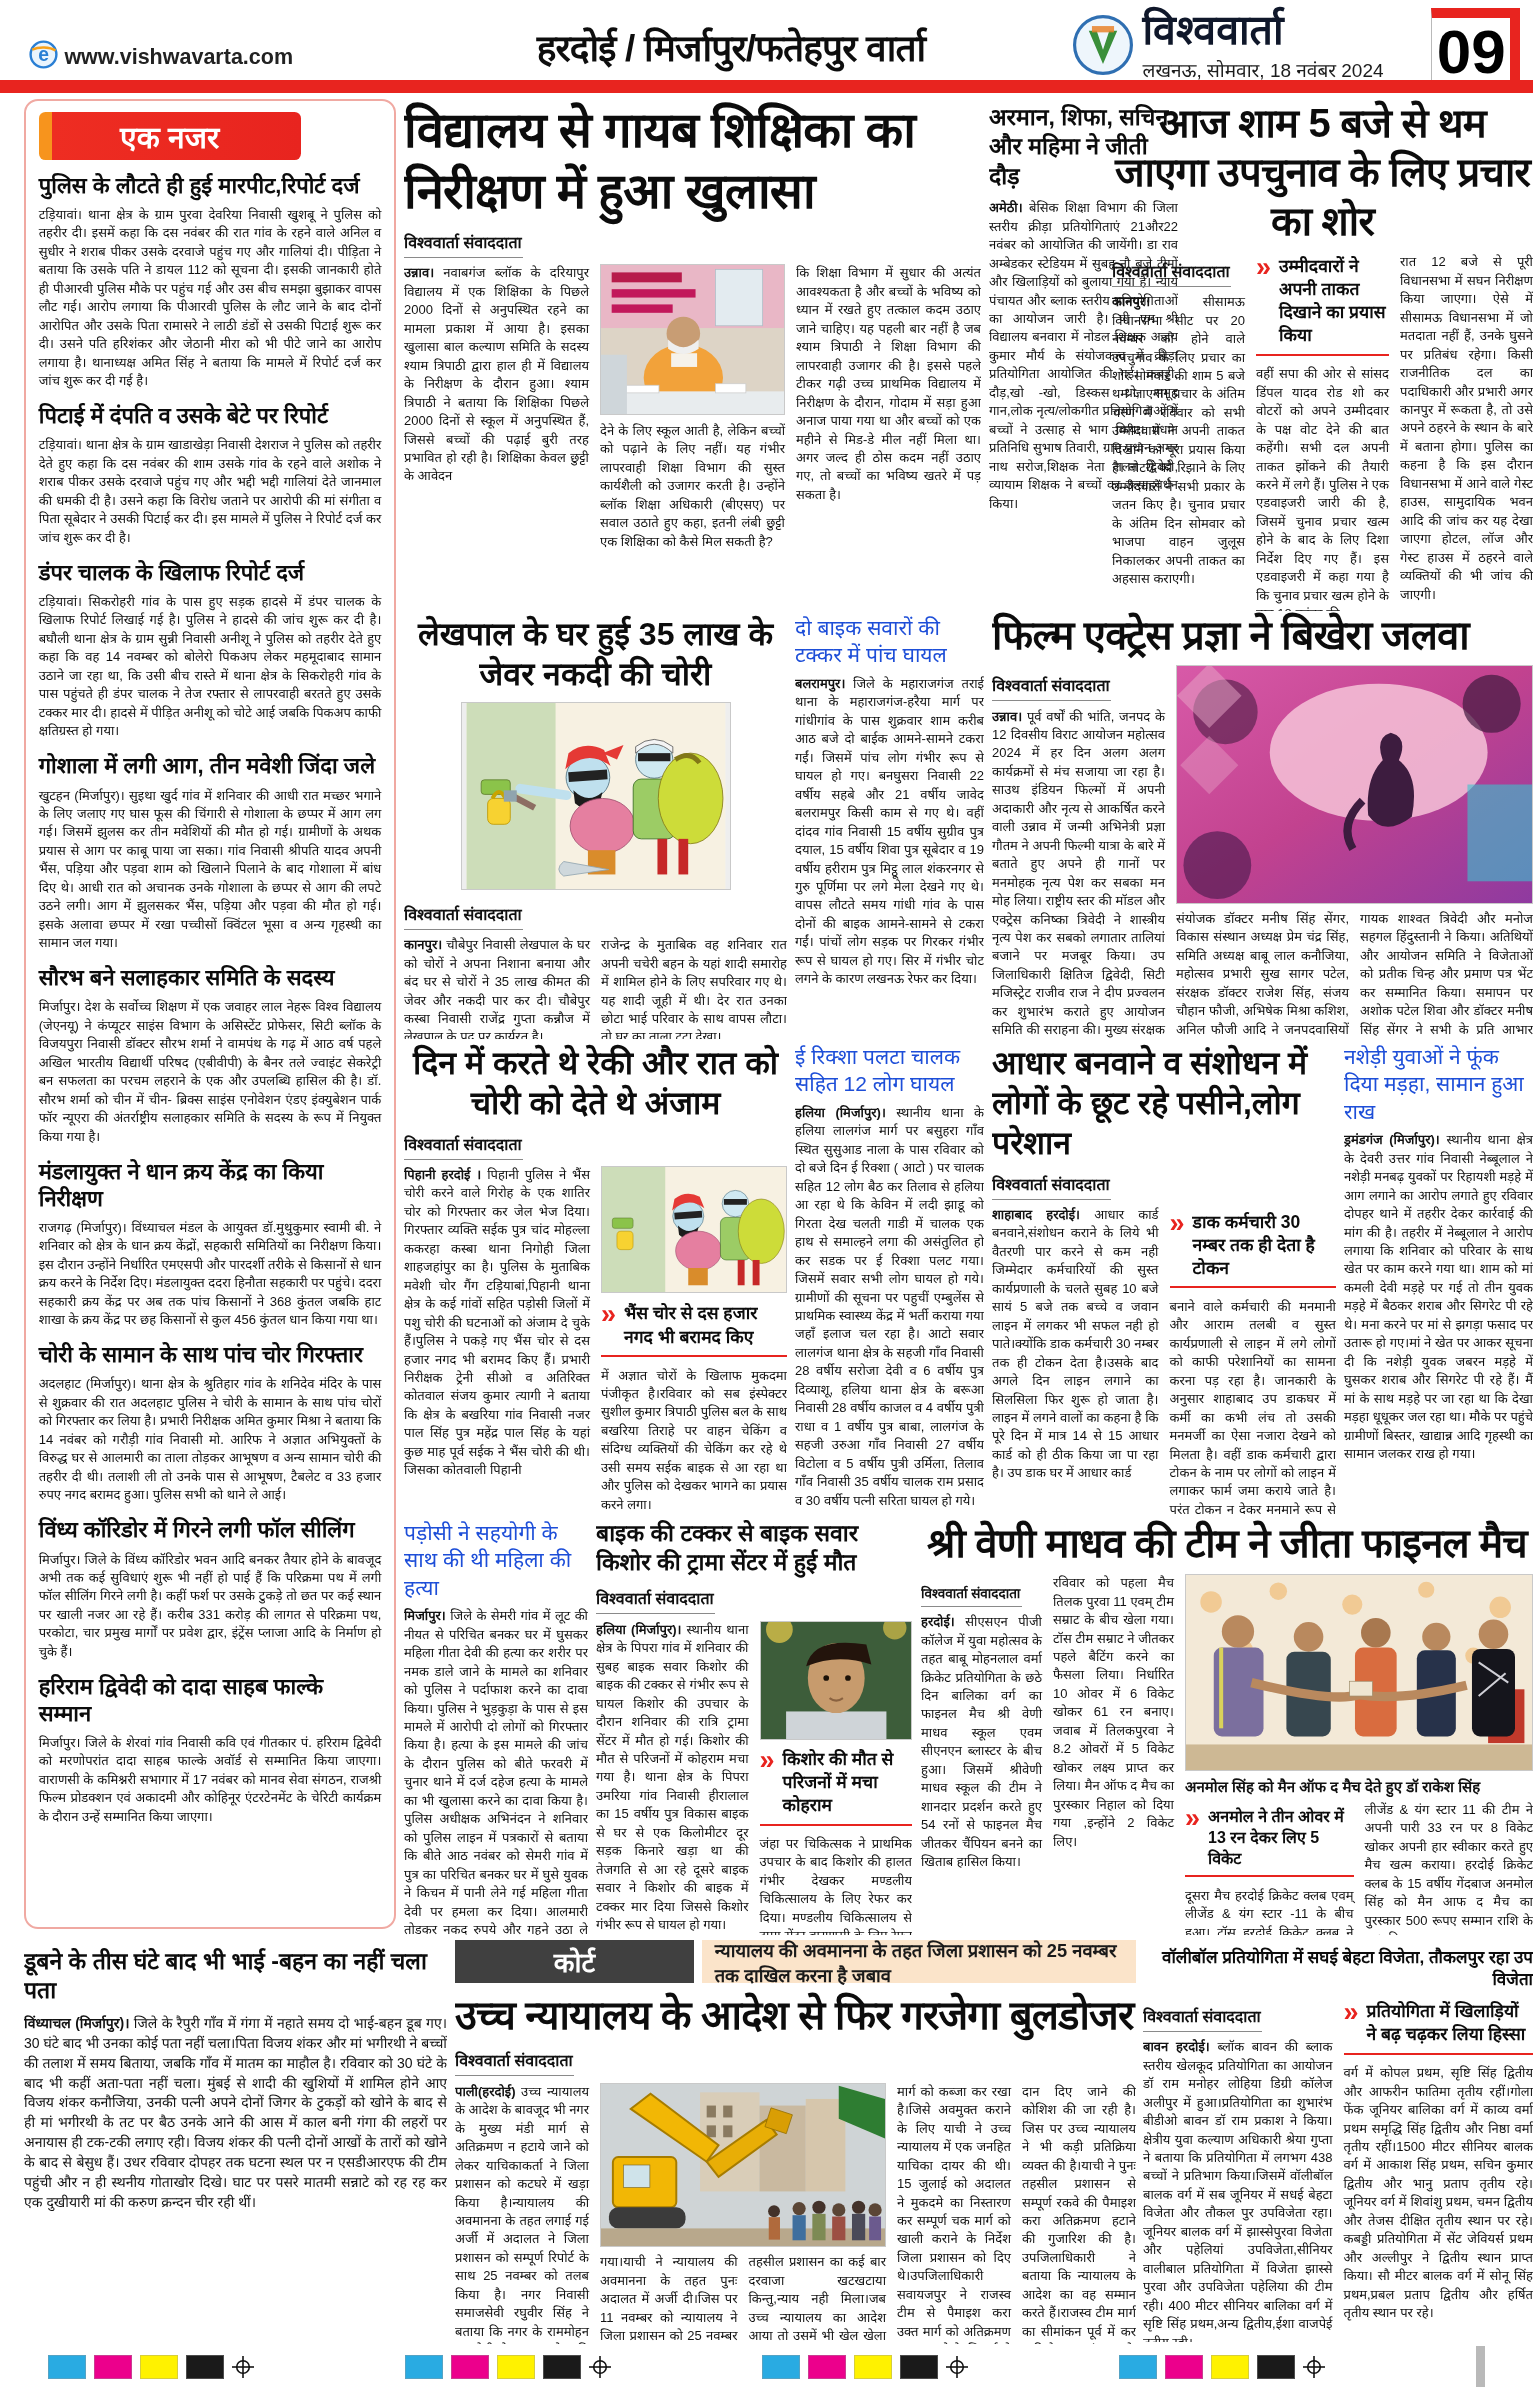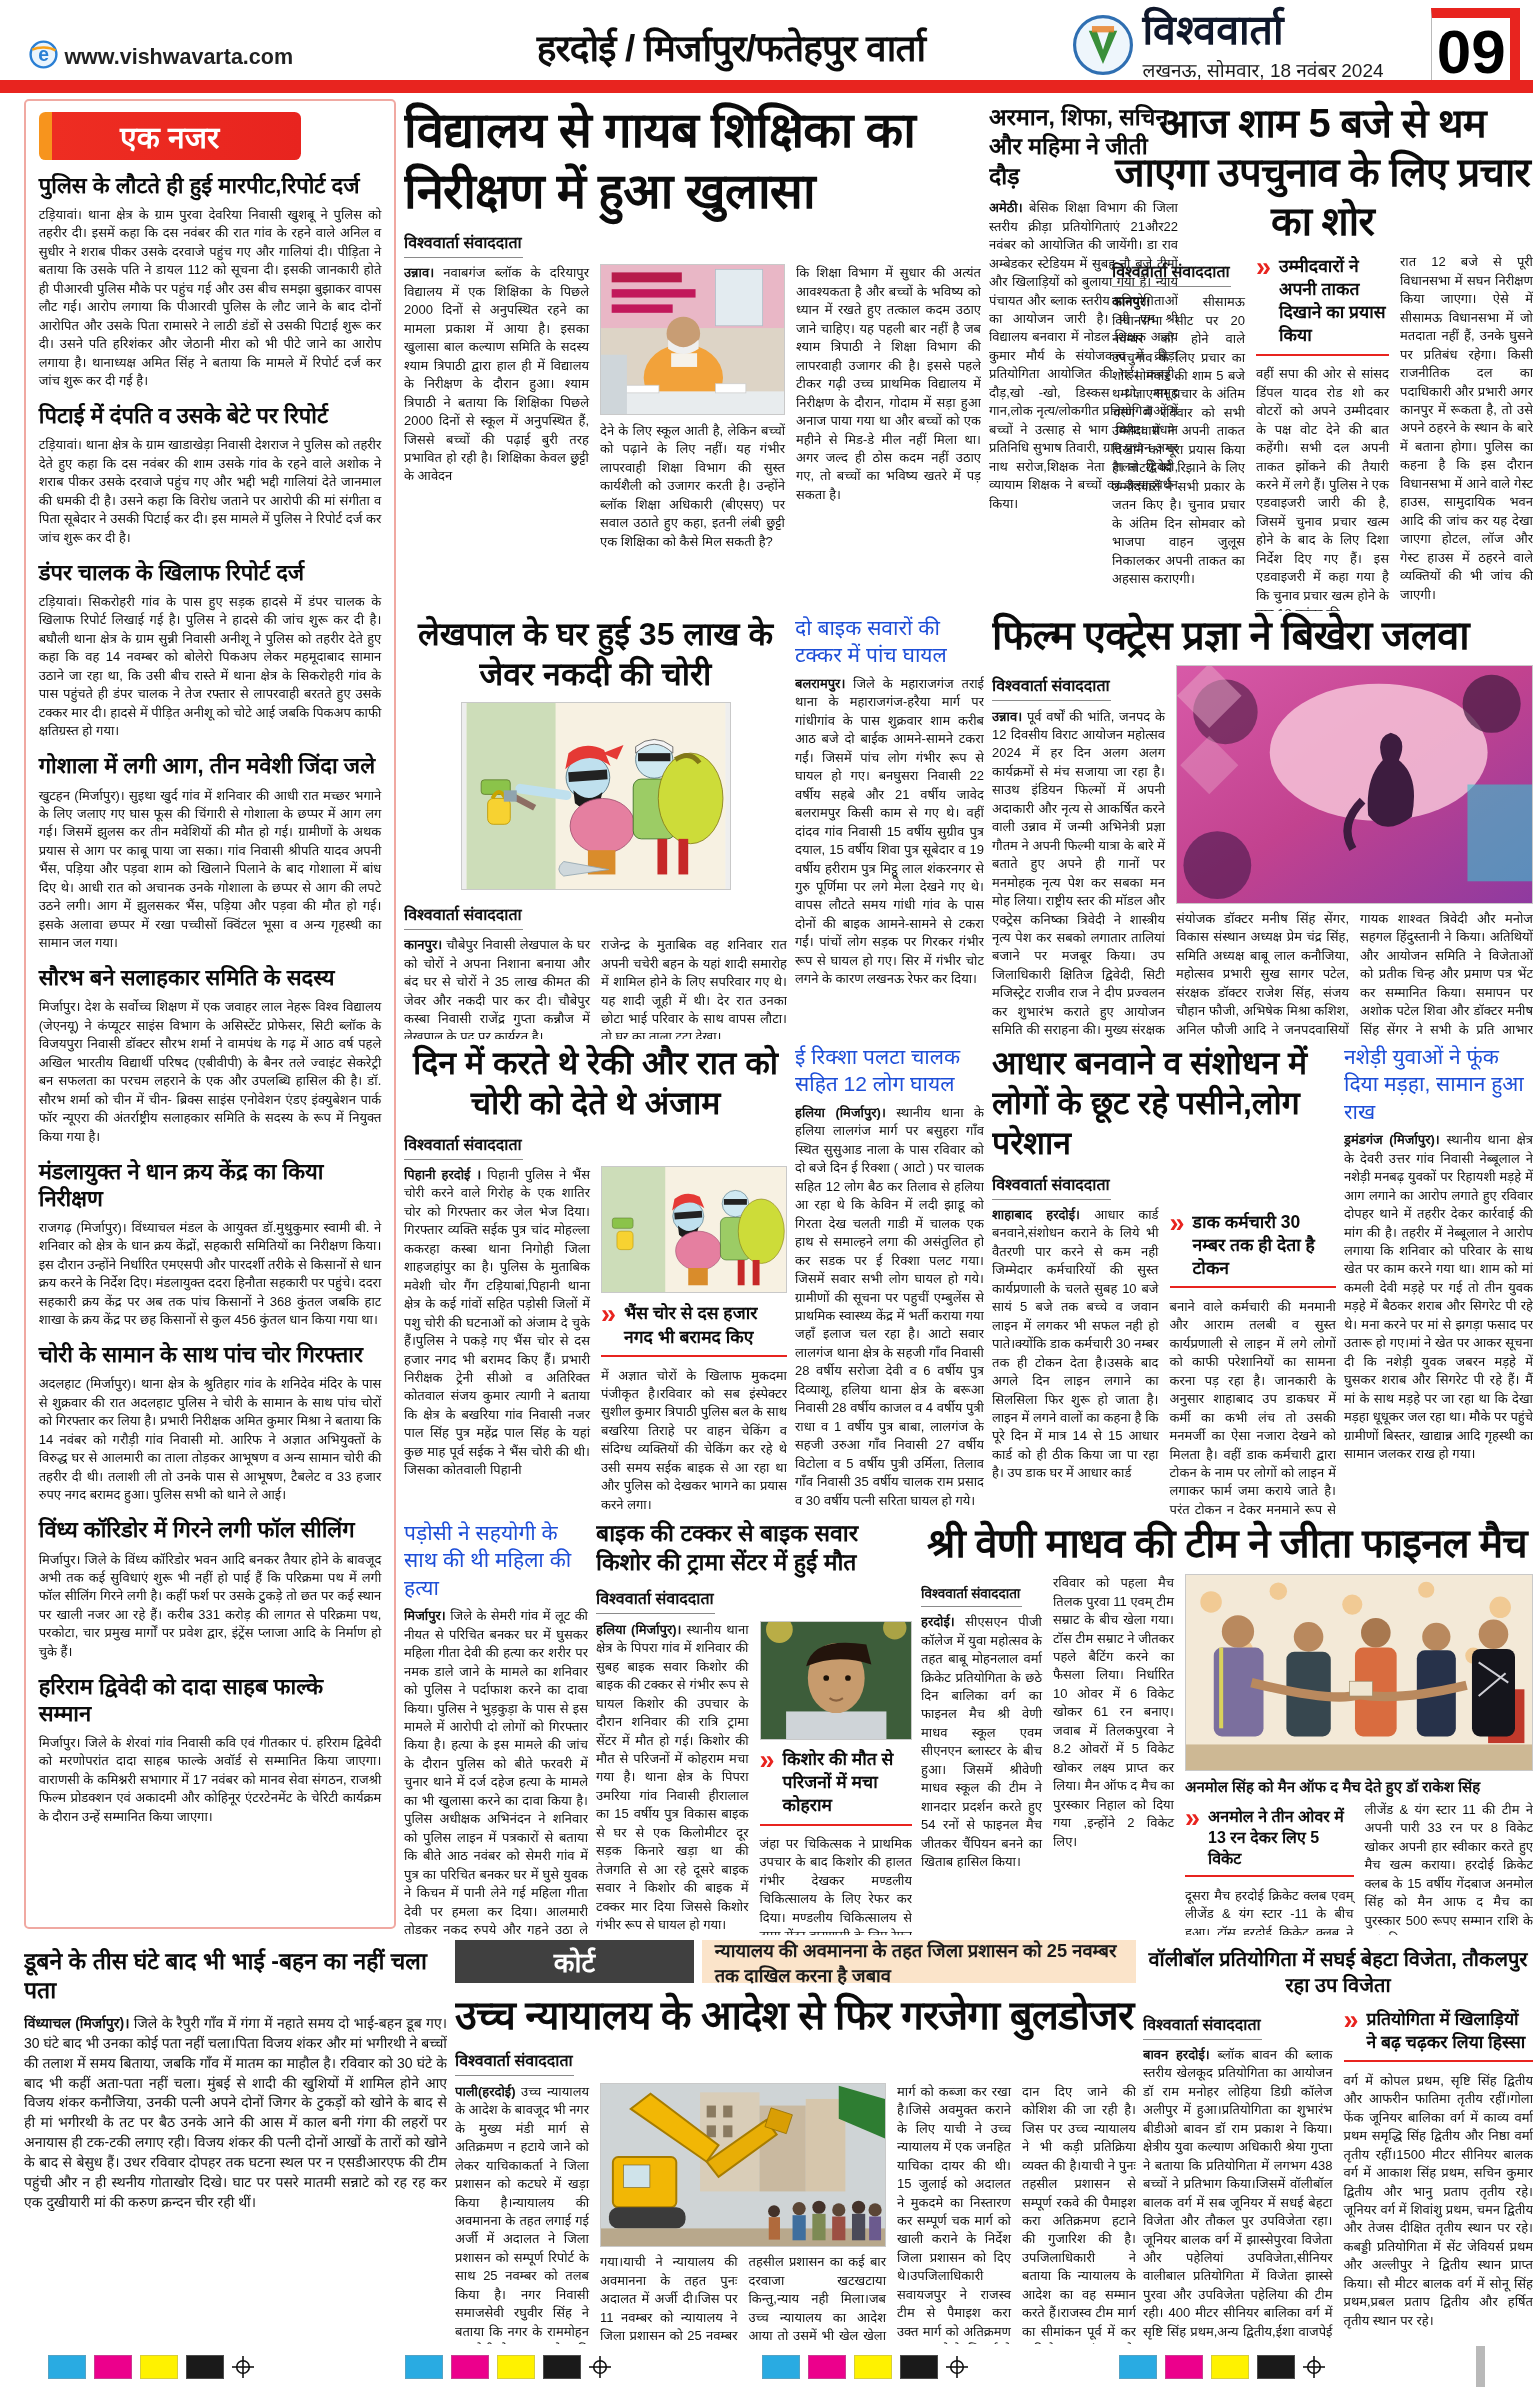--- a/index.html
+++ b/index.html
@@ -28,21 +28,21 @@
   .bt{font-size:13px;line-height:1.42;text-align:justify;color:#121212}
   .dl{font-weight:700}
   .cols{display:flex;gap:11px}
   .col{flex:1;min-width:0}
   .pq{display:flex;gap:8px;align-items:flex-start;font-size:17.5px;font-weight:700;line-height:1.32;color:#0d0d0d;margin:4.8px 0 3.2px}
   .pqmark{color:#e8241f;font-size:27px;line-height:.9;font-weight:800}
   .pqrule{border-bottom:2.4px solid #e8241f;margin:6.4px 0 9.5px}
   .caption{font-size:15px;font-weight:700;color:#111;margin:4.8px 0}
   .photo{border:0.8px solid #c9c9c9;background:#eee;display:block}
   
-  .enbox{border:2.4px solid #f0a9a2;border-radius:5px;padding:11px 12.7px;background:#fff}
+  .enbox{border:2.4px solid #f0a9a2;border-radius:14px;padding:11px 12.7px;background:#fff}
   .enhead{width:262px;height:48px;border-radius:6.4px;display:flex;align-items:center;justify-content:center;
           color:#fff;font-size:30px;font-weight:800;
           background:linear-gradient(90deg,#f7941d 0,#f7941d 12.7px,#ee2d22 12.7px,#e8241f 100%)}
   .enitem h3{font-size:22px;font-weight:800;line-height:1.22;margin:12.7px 0 6.4px;color:#0c0c0c}
   
   .courtlabel{background:#404040;color:#fff;font-size:27px;font-weight:800;display:flex;align-items:center;justify-content:center;width:239px;height:43px}
   .kicker{background:#fbe4ca;color:#1a1a1a;font-size:18.3px;font-weight:700;display:flex;align-items:center;padding:0 12.7px;flex:1;height:43px}
   
   .pbar{display:flex;align-items:center;justify-content:space-between;padding:0 48px}
   .pgroup{display:flex;gap:8px;align-items:center}
@@ -486,21 +486,21 @@
     <div class="col">
         <p class="bt">मार्ग को कब्जा कर रखा है।जिसे अवमुक्त कराने के लिए याची ने उच्च न्यायालय में एक जनहित याचिका दायर की थी।15 जुलाई को अदालत ने मुकदमे का निस्तारण कर सम्पूर्ण चक मार्ग को खाली कराने के निर्देश जिला प्रशासन को दिए थे।उपजिलाधिकारी सवायजपुर ने राजस्व टीम से पैमाइश करा उक्त मार्ग को अतिक्रमण मुक्त कराने के लिए ईओ को निर्देशित किया था।</p>
       </div>
     <div class="col">
         <p class="bt">दान दिए जाने की कोशिश की जा रही है। जिस पर उच्च न्यायालय ने भी कड़ी प्रतिक्रिया व्यक्त की है।याची ने पुनः तहसील प्रशासन से सम्पूर्ण रकवे की पैमाइश करा अतिक्रमण हटाने की गुजारिश की है। उपजिलाधिकारी ने बताया कि न्यायालय के आदेश का वह सम्मान करते हैं।राजस्व टीम मार्ग का सीमांकन पूर्व में कर चुकी है। नगर पंचायत के ईओ ने सभी अतिक्रमण कारियों को नोटिस जारी कर अदालत के आदेश से अवगत करा दिया गया है।पाली थानाध्यक्ष से पुलिस बल की मांग की गई है।</p>
       </div>
   </div>
 </div>
 
 <div class="abs blk" style="left:1143px;top:1947px;width:390px;height:395px">
-  <h1 class="hlS" style="text-align:center;font-size:20px">वॉलीबॉल प्रतियोगिता में सघई बेहटा विजेता, तौकलपुर रहा उप विजेता</h1>
+  <h1 class="hlS" style="text-align:right;font-size:17px">वॉलीबॉल प्रतियोगिता में सघई बेहटा विजेता, तौकलपुर रहा उप विजेता</h1>
   <div class="cols" style="margin-top:4.8px">
     <div class="col">
       <div class="byline">विश्ववार्ता संवाददाता</div>
       <p class="bt"><b class="dl">बावन हरदोई।</b> <span>ब्लॉक बावन की ब्लाक स्तरीय खेलकूद प्रतियोगिता का आयोजन डॉ राम मनोहर लोहिया डिग्री कॉलेज अलीपुर में हुआ।प्रतियोगिता का शुभारंभ बीडीओ बावन डॉ राम प्रकाश ने किया।क्षेत्रीय युवा कल्याण अधिकारी श्रेया गुप्ता ने बताया कि प्रतियोगिता में लगभग 438 बच्चों ने प्रतिभाग किया।जिसमें वॉलीबॉल बालक वर्ग में सब जूनियर में सधई बेहटा विजेता और तौकल पुर उपविजेता रहा।जूनियर बालक वर्ग में झास्सेपुरवा विजेता और पहेलियां उपविजेता,सीनियर वालीबाल प्रतियोगिता में विजेता झास्से पुरवा और उपविजेता पहेलिया की टीम रही। 400 मीटर सीनियर बालिका वर्ग में सृष्टि सिंह प्रथम,अन्य द्वितीय,ईशा वाजपेई तृतीय रही।</span></p>
     </div>
     <div class="col">
       <div class="pq">
           <span class="pqmark">»</span>
           <span>प्रतियोगिता में खिलाड़ियों ने बढ़ चढ़कर लिया हिस्सा</span>
         </div>

